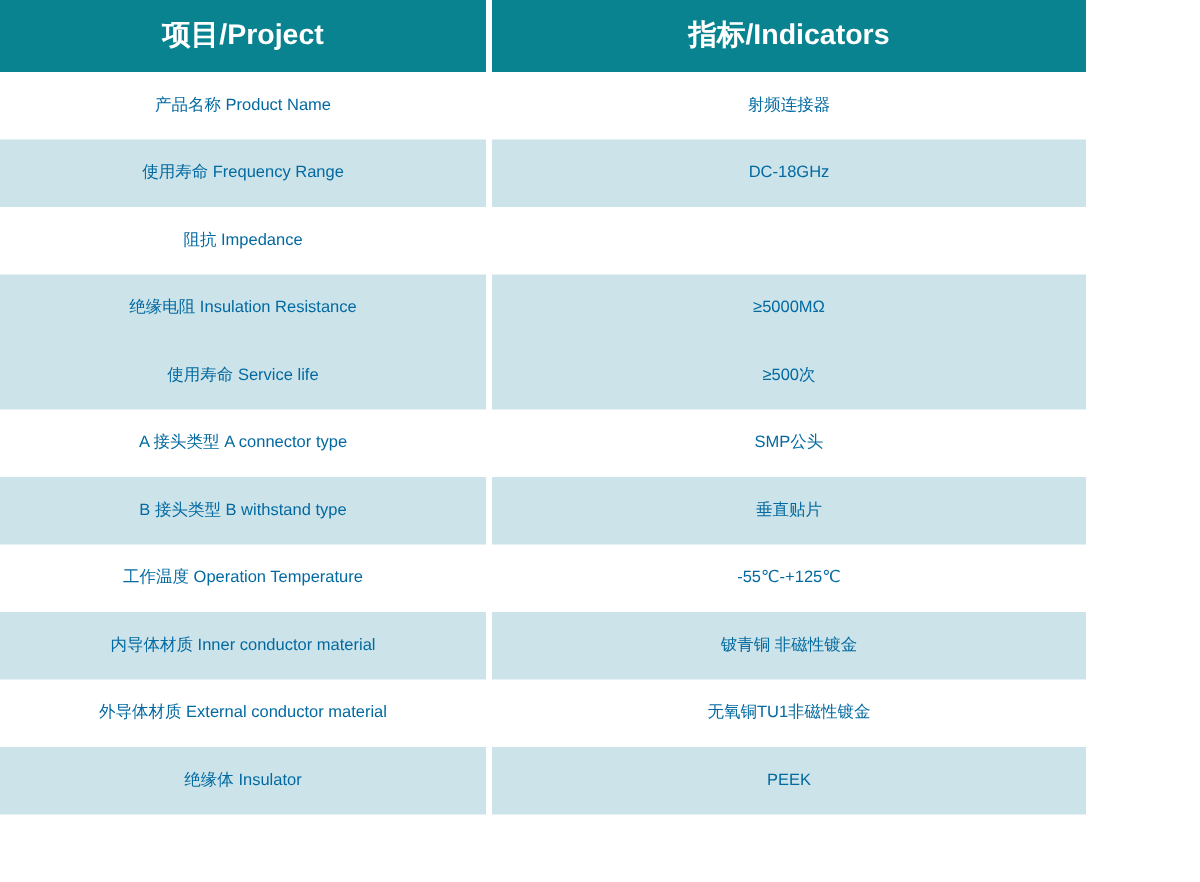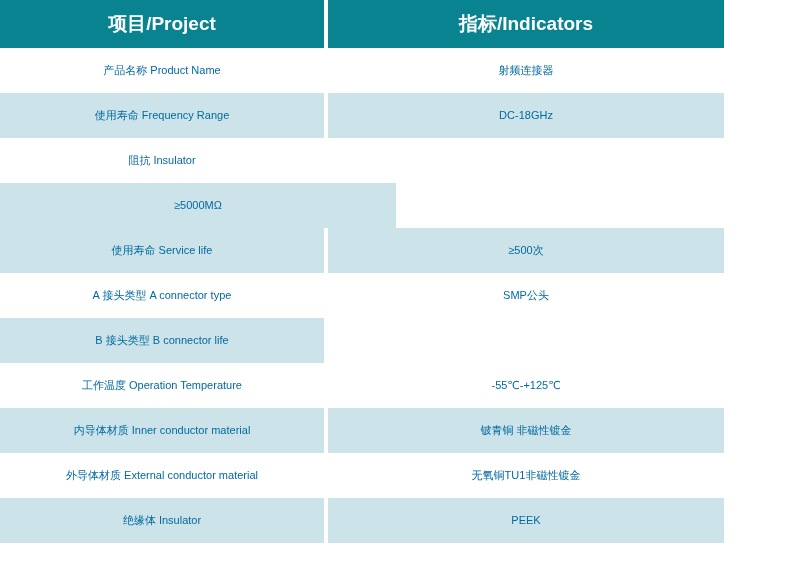--- a/index.html
+++ b/index.html
@@ -58,40 +58,42 @@
     <div class="cell c1">产品名称 Product Name</div>
     <div class="cell c2">射频连接器</div>
   </div>
 
   <div class="row alt">
     <div class="cell c1">使用寿命 Frequency Range</div>
     <div class="cell c2">DC-18GHz</div>
   </div>
 
   <div class="row">
-    <div class="cell c1">阻抗 Insulator</div>
+    <div class="cell c1">阻抗 Impedance</div>
   </div>
 
   <div class="row alt">
+    <div class="cell c1">绝缘电阻 Insulation Resistance</div>
     <div class="cell c2">≥5000MΩ</div>
   </div>
 
 
   <div class="row alt">
     <div class="cell c1">使用寿命 Service life</div>
     <div class="cell c2">≥500次</div>
   </div>
 
   <div class="row">
     <div class="cell c1">A 接头类型 A connector type</div>
     <div class="cell c2">SMP公头</div>
   </div>
 
   <div class="row alt">
-    <div class="cell c1">B 接头类型 B connector life</div>
+    <div class="cell c1">B 接头类型 B withstand type</div>
+    <div class="cell c2">垂直贴片</div>
   </div>
 
   <div class="row">
     <div class="cell c1">工作温度 Operation Temperature</div>
     <div class="cell c2">-55℃-+125℃</div>
   </div>
 
   <div class="row alt">
     <div class="cell c1">内导体材质 Inner conductor material</div>
     <div class="cell c2">铍青铜 非磁性镀金</div>

